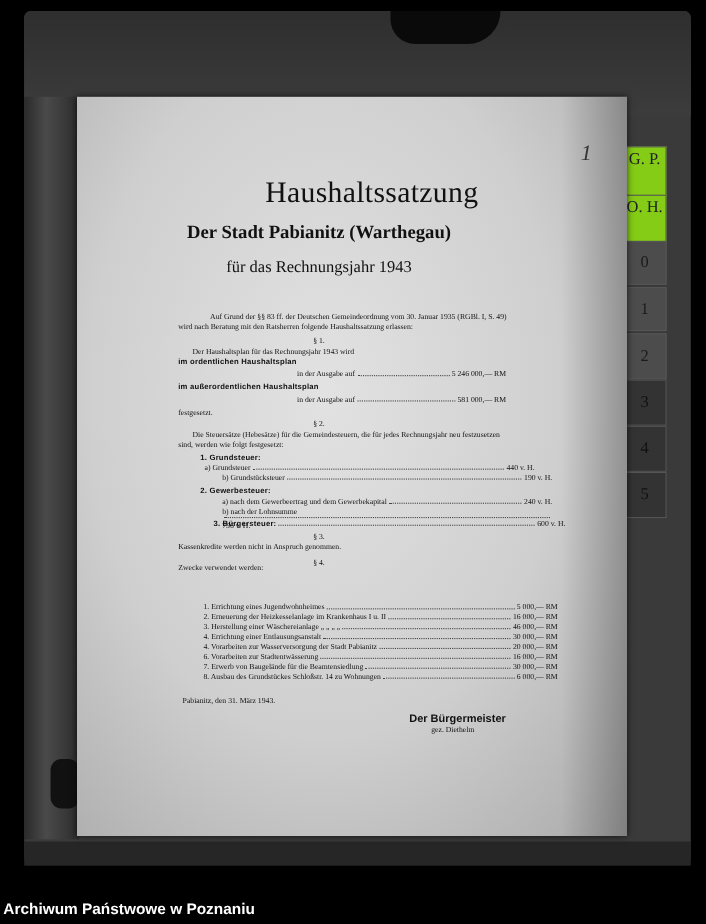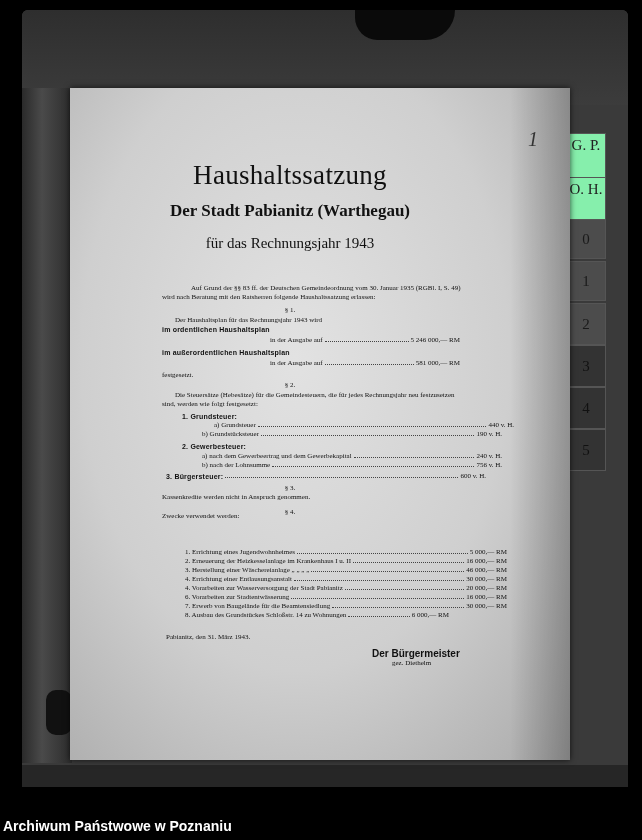--- a/index.html
+++ b/index.html
@@ -9,28 +9,28 @@
   .folder-top{position:absolute;left:22px;top:10px;width:606px;height:95px;background:linear-gradient(#2e2e2e,#3c3c3c);border-radius:6px 6px 0 0;}
   .tear{position:absolute;left:355px;top:10px;width:100px;height:30px;background:#0a0a0a;border-radius:0 0 40px 30px;}
   .left-strip{position:absolute;left:22px;top:88px;width:50px;height:675px;background:linear-gradient(90deg,#2a2a2a,#4a4a4a 40%,#2c2c2c);}
   .hinge{position:absolute;left:46px;top:690px;width:26px;height:45px;background:#111;border-radius:10px;}
   .hinge2{position:absolute;left:80px;top:692px;width:18px;height:40px;background:#111;border-radius:10px;}
   .page{position:absolute;left:70px;top:88px;width:500px;height:672px;
     background:radial-gradient(ellipse at 45% 40%,#e2e2e2 0%,#cfcfcf 55%,#a9a9a9 100%);
     box-shadow:0 0 6px rgba(0,0,0,.7);}
   .page-dark-right{position:absolute;right:0;top:0;width:60px;height:100%;background:linear-gradient(90deg,rgba(0,0,0,0),rgba(0,0,0,.25));}
   .tabs{position:absolute;left:566px;top:88px;width:40px;height:400px;}
-  .tab{position:absolute;left:0;width:38px;background:#86efac;border:1px solid #555;color:#222;font-size:15px;text-align:center;line-height:15px;font-family:"Liberation Serif",serif;}
+  .tab{position:absolute;left:0;width:38px;background:#84cc16;border:1px solid #555;color:#222;font-size:15px;text-align:center;line-height:15px;font-family:"Liberation Serif",serif;}
   .tab.dim{background:#4c4c4c;color:#1a1a1a;}
   .tab.darker{background:#333;color:#111;}
   .bottom-band{position:absolute;left:22px;top:765px;width:606px;height:22px;background:#262626;}
   .archive-label{position:absolute;left:3px;top:818px;color:#fff;font-family:"Liberation Sans","DejaVu Sans",sans-serif;font-size:14px;font-weight:bold;}
 
   .doc{position:absolute;left:0;top:0;width:500px;height:672px;color:#111;}
-  .title{position:absolute;left:0;width:440px;text-align:center;top:72px;font-size:27px;letter-spacing:0.3px;}
+  .title{position:absolute;left:0;width:440px;text-align:center;top:72px;font-size:27px;letter-spacing:0.3px;padding-left:48px;}
   .subtitle{position:absolute;left:0;width:440px;text-align:center;top:113px;font-size:17px;font-weight:bold;}
   .year{position:absolute;left:0;width:440px;text-align:center;top:147px;font-size:15px;}
   .handnum{position:absolute;left:458px;top:40px;font-size:20px;font-style:italic;color:#333;}
   .small{position:absolute;font-size:7px;line-height:9px;white-space:nowrap;}
   .bold{font-weight:bold;font-family:"Liberation Sans","DejaVu Sans",sans-serif;letter-spacing:0.2px;}
   .center{text-align:center;width:440px;left:0;}
   .row{position:absolute;font-size:7px;line-height:9px;white-space:nowrap;display:flex;}
   .row .lbl{flex:none;}
   .row .dots{flex:1;overflow:hidden;border-bottom:1px dotted #444;margin:0 2px 3px;}
   .row .val{flex:none;}
@@ -85,43 +85,43 @@
           <span class="dots"></span>
           <span class="val">581 000,— RM</span>
       </div>
       <div class="small" style="left:92px;top:283px;">festgesetzt.</div>
 
       <div class="small center" style="top:293px;">§ 2.</div>
       <div class="small" style="left:105px;top:303px;">Die Steuersätze (Hebesätze) für die Gemeindesteuern, die für jedes Rechnungsjahr neu festzusetzen</div>
       <div class="small" style="left:92px;top:312px;">sind, werden wie folgt festgesetzt:</div>
 
       <div class="small bold" style="left:112px;top:324px;">1. Grundsteuer:</div>
-      <div class="row" style="left:144px;top:333px;width:300px;text-align:center;">
+      <div class="row" style="left:116px;top:333px;width:300px;text-align:center;">
         <span class="lbl">a) Grundsteuer</span>
           <span class="dots"></span>
           <span class="val">440 v. H.</span>
       </div>
       <div class="row" style="left:132px;top:342px;width:300px;">
         <span class="lbl">b) Grundstücksteuer</span>
           <span class="dots"></span>
           <span class="val">190 v. H.</span>
       </div>
 
       <div class="small bold" style="left:112px;top:354px;">2. Gewerbesteuer:</div>
       <div class="row" style="left:132px;top:364px;width:300px;">
         <span class="lbl">a) nach dem Gewerbeertrag und dem Gewerbekapital</span>
           <span class="dots"></span>
           <span class="val">240 v. H.</span>
       </div>
-      <div class="row" style="left:132px;top:373px;width:300px;">
+      <div class="row" style="left:132px;top:373px;width:300px;flex-direction:column;">
         <span class="lbl">b) nach der Lohnsumme</span>
           <span class="dots"></span>
           <span class="val">756 v. H.</span>
       </div>
-      <div class="row" style="left:96px;top:384px;width:320px;">
+      <div class="row" style="left:124px;top:384px;width:320px;">
         <span class="lbl bold">3. Bürgersteuer:</span>
           <span class="dots"></span>
           <span class="val">600 v. H.</span>
       </div>
 
       <div class="small center" style="top:396px;">§ 3.</div>
       <div class="small" style="left:92px;top:405px;">Kassenkredite werden nicht in Anspruch genommen.</div>
 
       <div class="small center" style="top:420px;">§ 4.</div>
       <div class="small" style="left:92px;top:424px;">Zwecke verwendet werden:</div>
@@ -154,21 +154,21 @@
       <div class="row" style="left:115px;top:505px;width:322px;">
           <span class="lbl">6. Vorarbeiten zur Stadtentwässerung</span>
           <span class="dots"></span>
           <span class="val">16 000,— RM</span>
         </div>
       <div class="row" style="left:115px;top:514px;width:322px;">
           <span class="lbl">7. Erwerb von Baugelände für die Beamtensiedlung</span>
           <span class="dots"></span>
           <span class="val">30 000,— RM</span>
         </div>
-      <div class="row" style="left:115px;top:523px;width:264px;">
+      <div class="row" style="left:115px;top:523px;width:322px;">
           <span class="lbl">8. Ausbau des Grundstückes Schloßstr. 14 zu Wohnungen</span>
           <span class="dots"></span>
           <span class="val">6 000,— RM</span>
         </div>
 
       <div class="small" style="left:96px;top:545px;">Pabianitz, den 31. März 1943.</div>
       <div class="sig1">Der Bürgermeister</div>
       <div class="sig2">gez. Diethelm</div>
     </div>
   </div>

